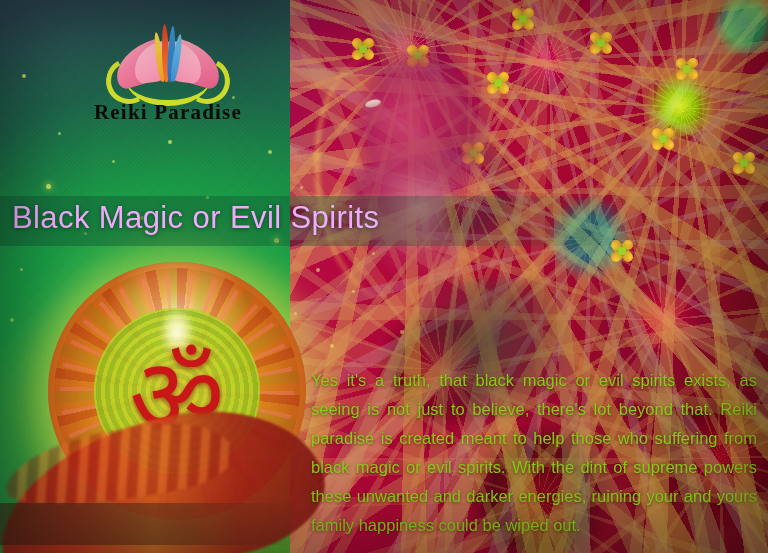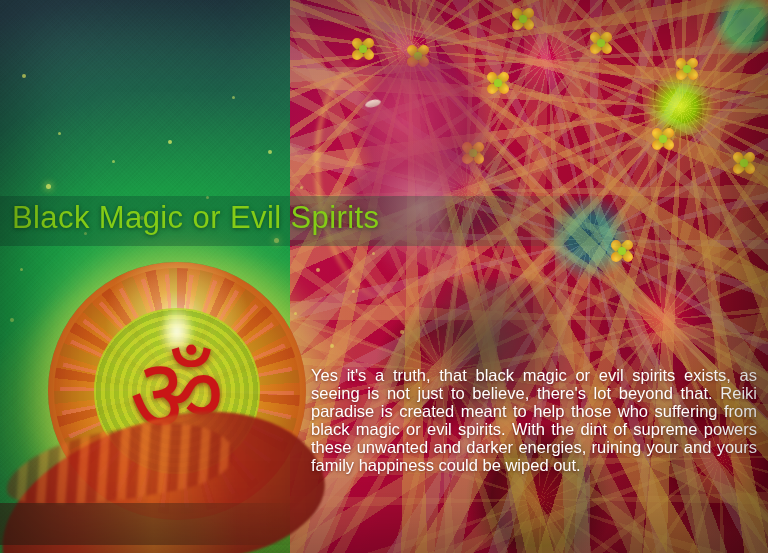--- a/index.html
+++ b/index.html
@@ -187,21 +187,21 @@
 
   
   .title-band{
     position:absolute;left:0;top:196px;width:700px;height:50px;
     background:linear-gradient(90deg, rgba(16,72,48,.40) 0%, rgba(16,80,50,.34) 55%, rgba(20,90,55,.06) 88%, rgba(20,90,55,0) 100%);
   }
   .title{
     position:absolute;left:12px;top:200px;
     font-family:"Liberation Sans",sans-serif;
     font-weight:400;font-size:31px;letter-spacing:.4px;
-    color:#84cc16;
+    color:#f0abfc;
     text-shadow:0 1px 4px rgba(0,40,20,.65);
   }
 
   
   .logo{position:absolute;left:88px;top:22px;width:160px;height:108px;}
   .logo-mark{position:absolute;left:24px;top:0;width:112px;height:72px;}
   .petal{
     position:absolute;width:54px;height:40px;
     background:linear-gradient(160deg,#f9a9bd 0%,#ef7e9e 45%,#e05c86 100%);
   }
@@ -251,22 +251,22 @@
   .logo-text{
     position:absolute;left:0;top:78px;width:160px;text-align:center;
     font-family:"Liberation Serif",serif;
     font-weight:700;font-size:21px;letter-spacing:1.2px;color:#0b0b08;
   }
 
   
   .body-copy{
     position:absolute;left:311px;top:366px;width:446px;
     font-family:"Liberation Sans",sans-serif;
-    font-size:16.5px;line-height:18px;
-    color:#ffffff;text-align:justify;
+    font-size:16.5px;line-height:29px;
+    color:#84cc16;text-align:justify;
     text-shadow:0 1px 3px rgba(60,0,10,.55);
   }
 
   
   .url-strip{
     position:absolute;left:0;top:503px;width:300px;height:42px;
     background:linear-gradient(90deg, rgba(62,36,22,.62) 0%, rgba(70,40,24,.45) 62%, rgba(70,40,24,0) 100%);
   }
   .url{
     position:absolute;left:16px;top:510px;
@@ -388,19 +388,37 @@
     <div class="orb-inner"></div>
     <div class="orb-figure"></div>
     <div class="om">ॐ</div>
   </div>
   <div class="hand"></div>
   <div class="hand-fingers"></div>
 
   <div class="title-band"></div>
   <div class="title">Black Magic or Evil Spirits</div>
 
+  <div class="logo">
+    <div class="logo-mark">
+      <div class="swirl l"></div>
+      <div class="swirl r"></div>
+      <div class="swirl-base"></div>
+      <div class="petal left"></div>
+      <div class="petal right"></div>
+      <div class="petal leftin"></div>
+      <div class="petal rightin"></div>
+      <div class="flame">
+        <span></span>
+          <span></span>
+          <span></span>
+          <span></span>
+      </div>
+    </div>
+    <div class="logo-text">Reiki Paradise</div>
+  </div>
 
   <div class="body-copy">Yes it's a truth, that black magic or evil spirits exists, as seeing is not just to believe, there's lot beyond that. Reiki paradise is created meant to help those who suffering from black magic or evil spirits. With the dint of supreme powers these unwanted and darker energies, ruining your and yours family happiness could be wiped out.</div>
 
   <div class="url-strip"></div>
 
   <div class="vignette"></div>
 </div>
 
 </body></html>

